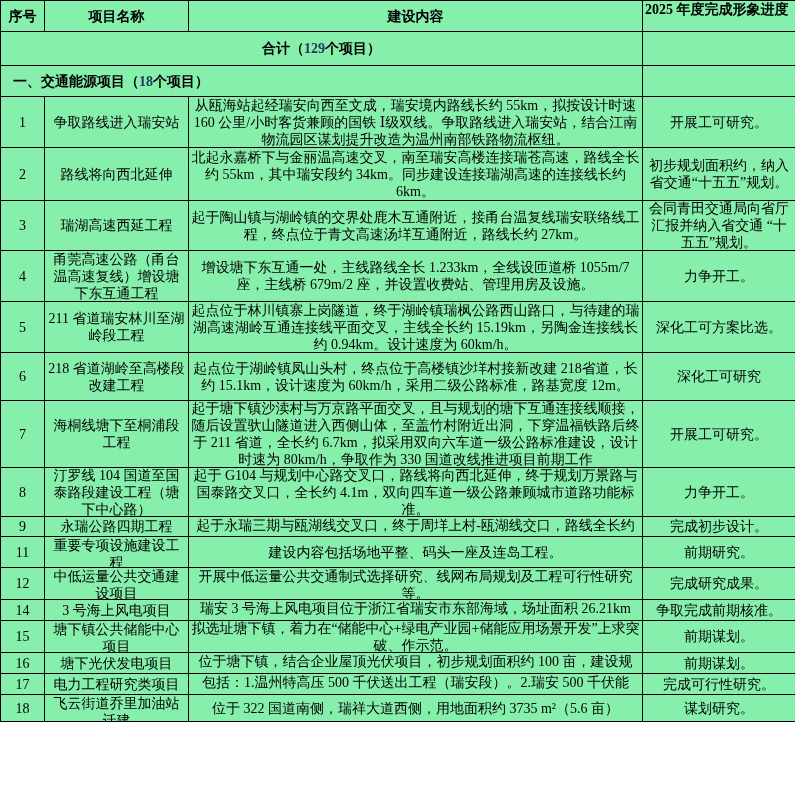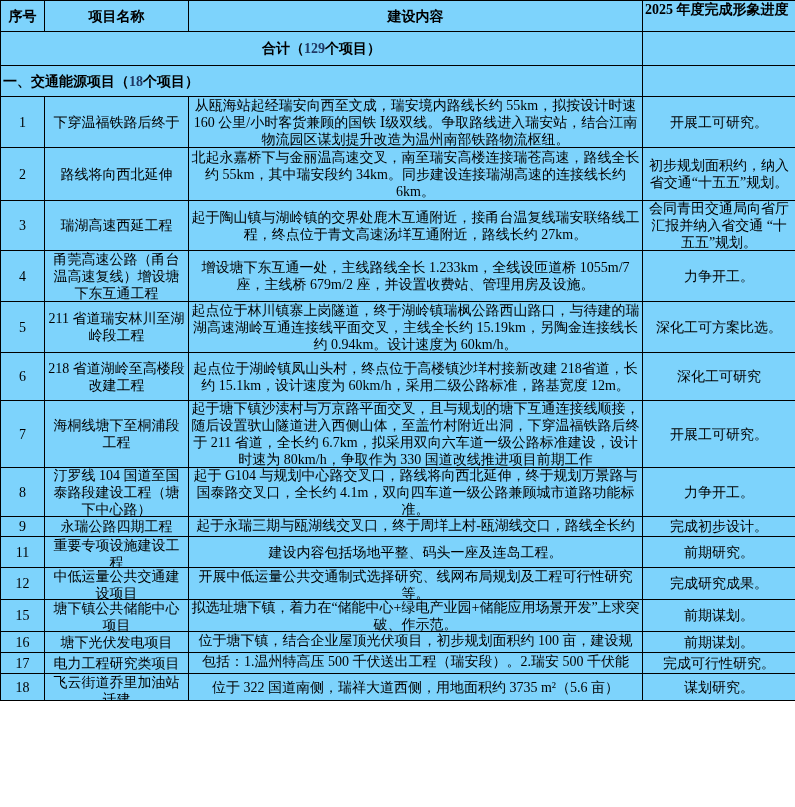--- a/index.html
+++ b/index.html
@@ -1,27 +1,27 @@
 <!DOCTYPE html>
 <html><head>
 <meta charset="utf-8">
 <style>
   html,body{margin:0;padding:0;background:#ffffff;}
   body{font-family:"Liberation Serif","DejaVu Serif",serif;color:#000;}
   .doc{width:795px;}
-  table{border-collapse:collapse;table-layout:fixed;width:795px;background:#7dd3fc;}
+  table{border-collapse:collapse;table-layout:fixed;width:795px;background:#86efac;}
   td,th{border:1px solid #000;padding:0;vertical-align:middle;font-weight:normal;overflow:hidden;}
   col.c1{width:44px;}  col.c2{width:144px;}  col.c3{width:454px;}  col.c4{width:153px;}
   .box{display:flex;align-items:center;justify-content:center;overflow:hidden;
        text-align:center;font-size:14px;line-height:17px;padding:0 2px;box-sizing:border-box;}
   .left{justify-content:flex-start;text-align:left;}
   .top{align-items:flex-start;}
   .bold{font-weight:bold;}
   .num{color:#1f3864;font-weight:bold;}
-  .pad6{padding-left:2px;}
+  .pad6{padding-left:12px;}
   
   .h30{height:30px;} .h33{height:33px;} .h50{height:50px;} .h52{height:52px;}
   .h49{height:49px;} .h47{height:47px;} .h66{height:66px;} .h48{height:48px;}
   .h19{height:19px;} .h32{height:32px;} .h31{height:31px;} .h20{height:20px;}
   .h26{height:26px;}
 </style>
 </head>
 <body>
 
 <div class="doc">
@@ -73,21 +73,21 @@
     <td>
             <div class="box h30"></div>
           </td>
   </tr>
 
   <tr>
     <td>
             <div class="box h50">1</div>
           </td>
     <td>
-            <div class="box h50">下穿温福铁路后终于</div>
+            <div class="box h50">争取路线进入瑞安站</div>
           </td>
     <td>
             <div class="box h50">从瓯海站起经瑞安向西至文成，瑞安境内路线长约 55km，拟按设计时速 160 公里/小时客货兼顾的国铁 Ⅰ级双线。争取路线进入瑞安站，结合江南物流园区谋划提升改造为温州南部铁路物流枢纽。</div>
           </td>
     <td>
             <div class="box h50">开展工可研究。</div>
           </td>
   </tr>
   <tr>
     <td>
@@ -220,20 +220,34 @@
             <div class="box h31">12</div>
           </td>
     <td>
             <div class="box h31 top">中低运量公共交通建设项目</div>
           </td>
     <td>
             <div class="box h31 top">开展中低运量公共交通制式选择研究、线网布局规划及工程可行性研究等。</div>
           </td>
     <td>
             <div class="box h31">完成研究成果。</div>
+          </td>
+  </tr>
+  <tr>
+    <td>
+            <div class="box h20">14</div>
+          </td>
+    <td>
+            <div class="box h20">3 号海上风电项目</div>
+          </td>
+    <td>
+            <div class="box h20 top">瑞安 3 号海上风电项目位于浙江省瑞安市东部海域，场址面积 26.21km</div>
+          </td>
+    <td>
+            <div class="box h20">争取完成前期核准。</div>
           </td>
   </tr>
   <tr>
     <td>
             <div class="box h31">15</div>
           </td>
     <td>
             <div class="box h31 top">塘下镇公共储能中心项目</div>
           </td>
     <td>

